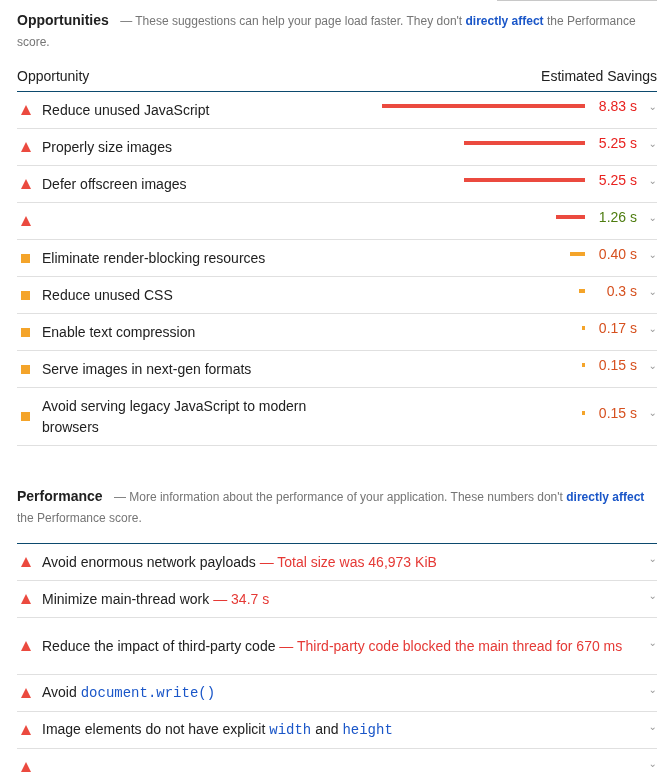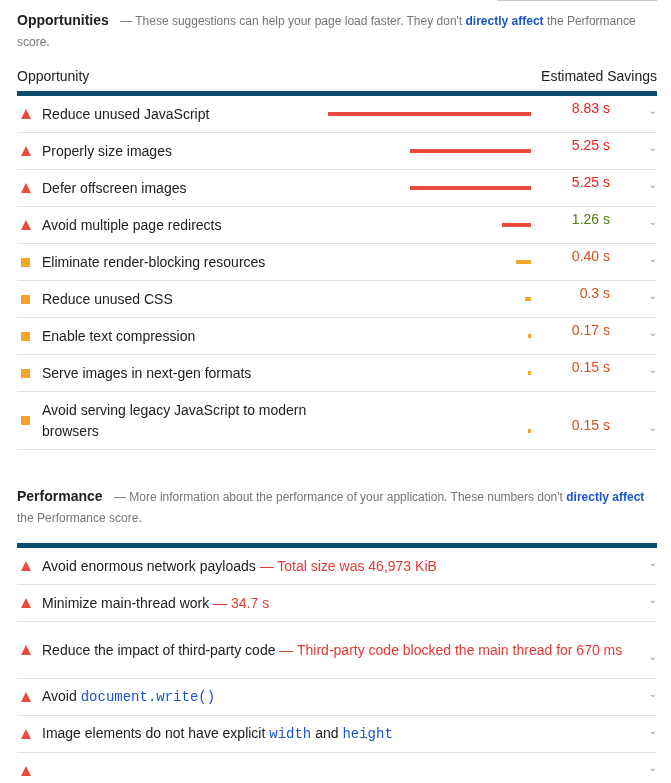--- a/index.html
+++ b/index.html
@@ -4,27 +4,27 @@
 <style>
   html, body { margin:0; padding:0; background:#fff; }
   body { width:671px; height:783px; overflow:hidden; position:relative;
          font-family:"Liberation Sans", sans-serif; color:#212121; font-size:14px; }
   .topline { position:absolute; left:497px; top:0; width:160px; height:1px; background:#c8c8c8; }
   .section { position:absolute; left:17px; width:640px; }
   .sec-header { font-size:12px; line-height:21px; color:#757575; }
   .sec-title { font-size:14px; font-weight:bold; color:#212121; margin-right:8px; }
   .sec-desc a { color:#1a56c8; font-weight:bold; text-decoration:none; }
   .col-head { display:flex; justify-content:space-between; font-size:14px; color:#212121; height:20px; line-height:20px; margin-top:13px; }
-  .rows { border-top:5px solid #0c4a6e; margin-top:5px; }
+  .rows { border-top:1px solid #0c4a6e; margin-top:5px; }
   .row { position:relative; border-bottom:1px solid #e0e0e0; display:flex; align-items:center; }
   .icon { width:25px; flex:0 0 25px; display:flex; align-items:center; }
   .tri { width:0; height:0; border-left:5px solid transparent; border-right:5px solid transparent; border-bottom:10px solid #eb4a3f; margin-left:4px; }
   .sq { width:9px; height:9px; background:#f4a42a; margin-left:4px; }
   .title { font-size:14px; line-height:21px; color:#212121; }
-  .savings { position:absolute; right:0; top:0; bottom:16px; display:flex; align-items:flex-end;gap:27px; }
+  .savings { position:absolute; right:0; top:0; bottom:8px; display:flex; align-items:center; }
   .bar { height:4px; margin-right:12px; }
   .val { font-size:14px; width:40px; text-align:right; }
   .chev { width:20px; text-align:right; color:#9a9a9a; font-size:10px; }
   .diag-detail { color:#e53935; }
   code { font-family:"Liberation Mono", monospace; font-size:14px; color:#1a56c8; }
 </style>
 </head>
 <body>
 
 <div class="topline"></div>
@@ -69,21 +69,20 @@
     <span class="savings">
       <span class="bar" style="width:121px;background:#eb4a3f"></span>
       <span class="val" style="color:#e8221f">5.25 s</span>
       <span class="chev">⌄</span>
     </span>
       </div>
       <div class="row" style="height: 36px;">
         <span class="icon">
           <span class="tri"></span>
         </span>
-    <span class="title" style="max-width:310px">Avoid multiple page redirects</span>
     <span class="savings">
       <span class="bar" style="width:29px;background:#eb4a3f"></span>
       <span class="val" style="color:#4d7c0f">1.26 s</span>
       <span class="chev">⌄</span>
     </span>
       </div>
       <div class="row" style="height: 36px;">
         <span class="icon">
           <span class="sq"></span>
         </span>

